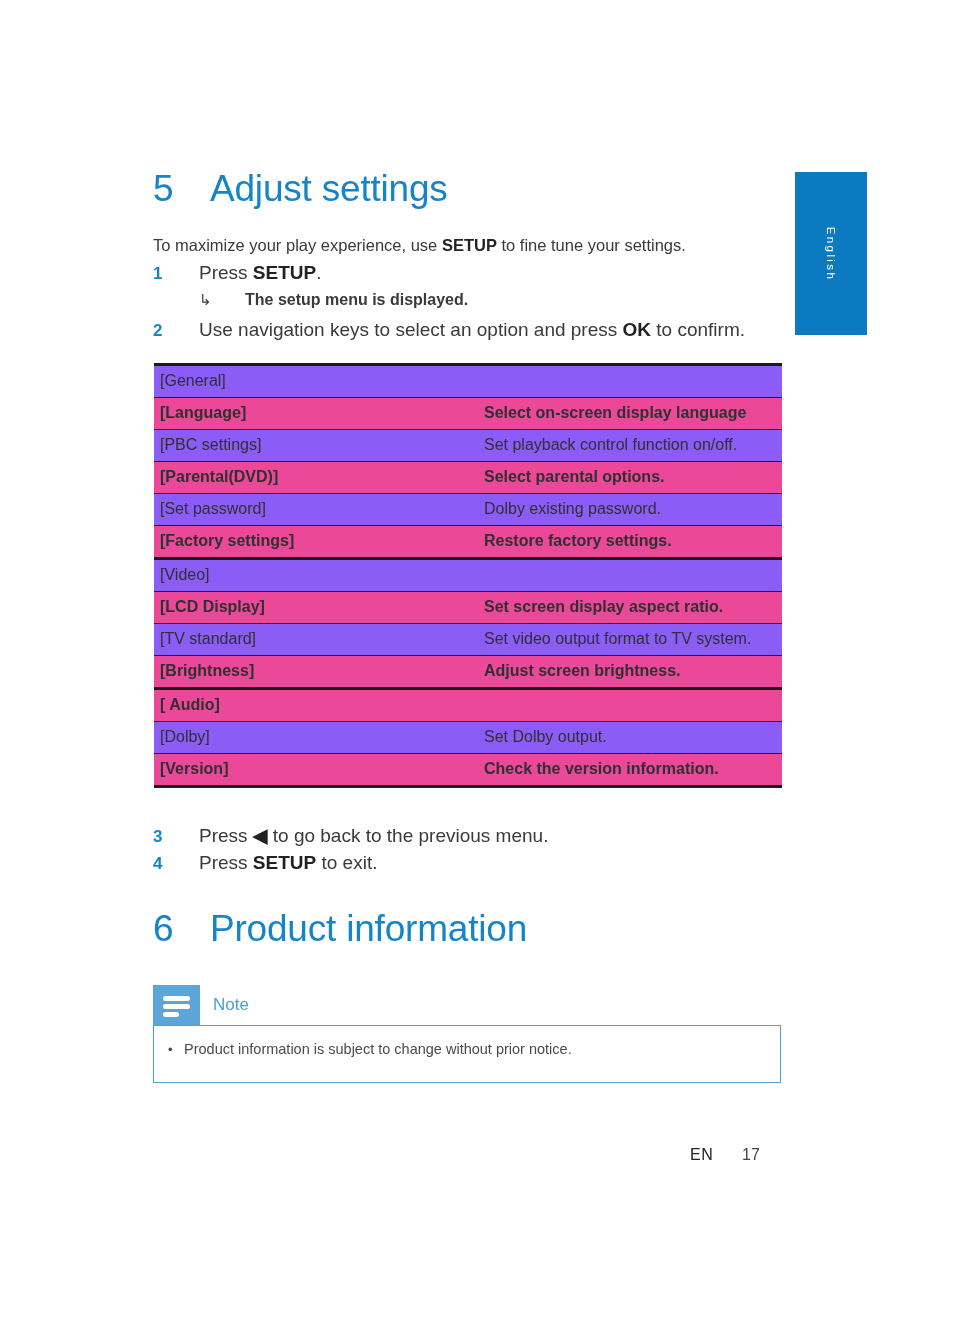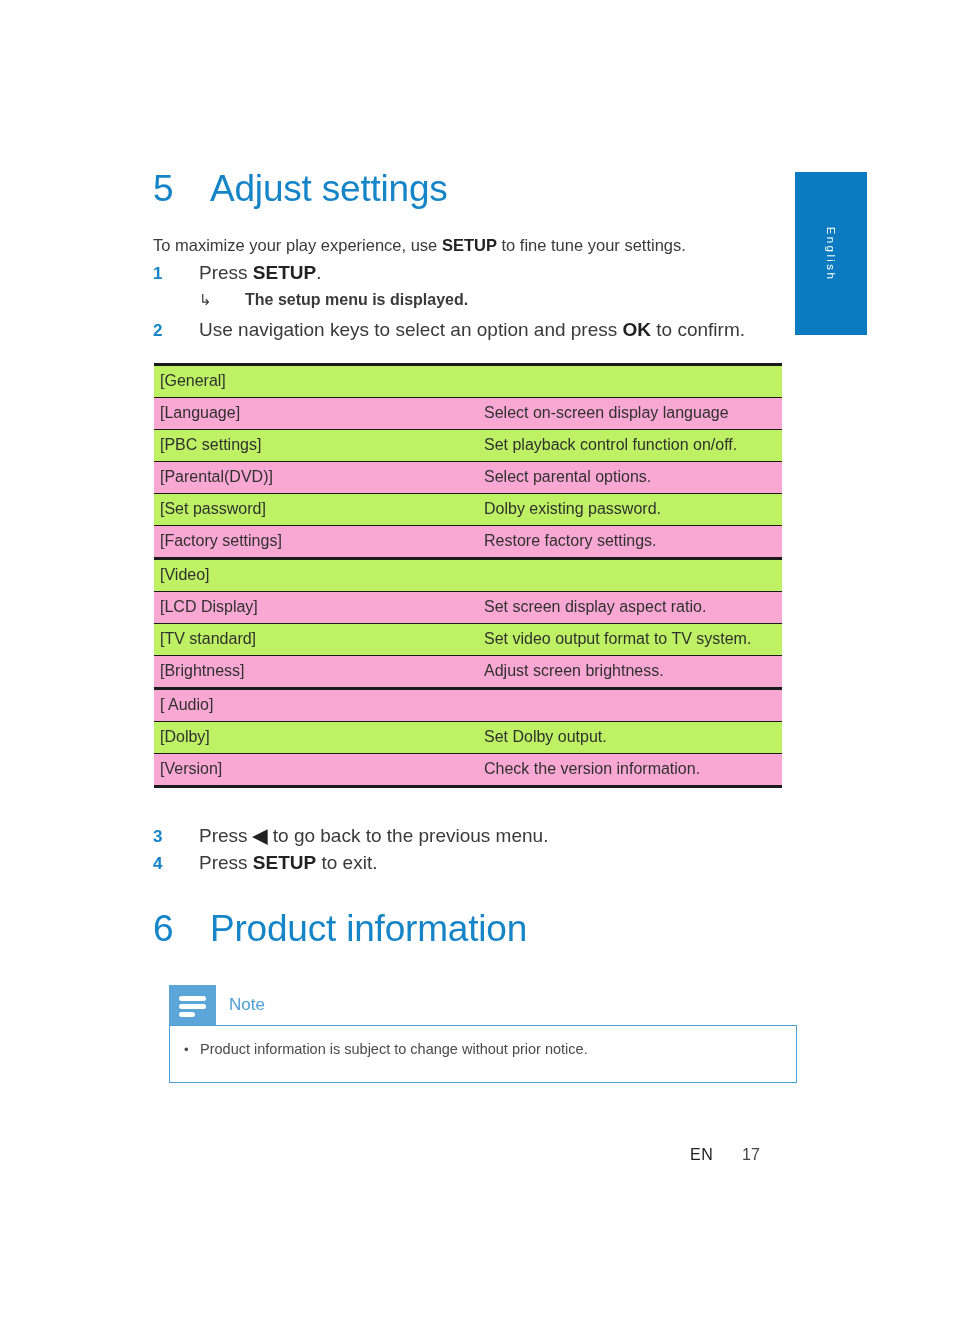--- a/index.html
+++ b/index.html
@@ -131,32 +131,31 @@
     line-height: 22px;
     color: #303030;
     padding: 4px 0 5px 6px;
     border-top: 1px solid #1b1b1b;
     border-bottom: 1px solid #1b1b1b;
     vertical-align: top;
   }
   .settings-table td.c2 { padding-left: 12px; }
   .settings-table col.col1 { width: 318px; }
   .settings-table col.col2 { width: 310px; }
-  .settings-table tr.shade-a td { background: #bef264; }
-  .settings-table tr.shade-b td { background: #f9a8d4; }
+  .settings-table tr.shade-a td { background: #8b5cf6; }
+  .settings-table tr.shade-b td { background: #ec4899; font-weight: bold; }
   .settings-table tr.thick td { border-top-width: 3px; }
   .settings-table tr.thickbot td { border-bottom-width: 3px; }
 
   
   .note-wrap {
     position: absolute;
     top: 985px;
     left: 0;
     width: 628px;
-    margin-left: 16px;
   }
   .note-header {
     display: flex;
     align-items: center;
     height: 40px;
   }
   .note-icon {
     width: 47px;
     height: 40px;
     background: #5BA5D8;

